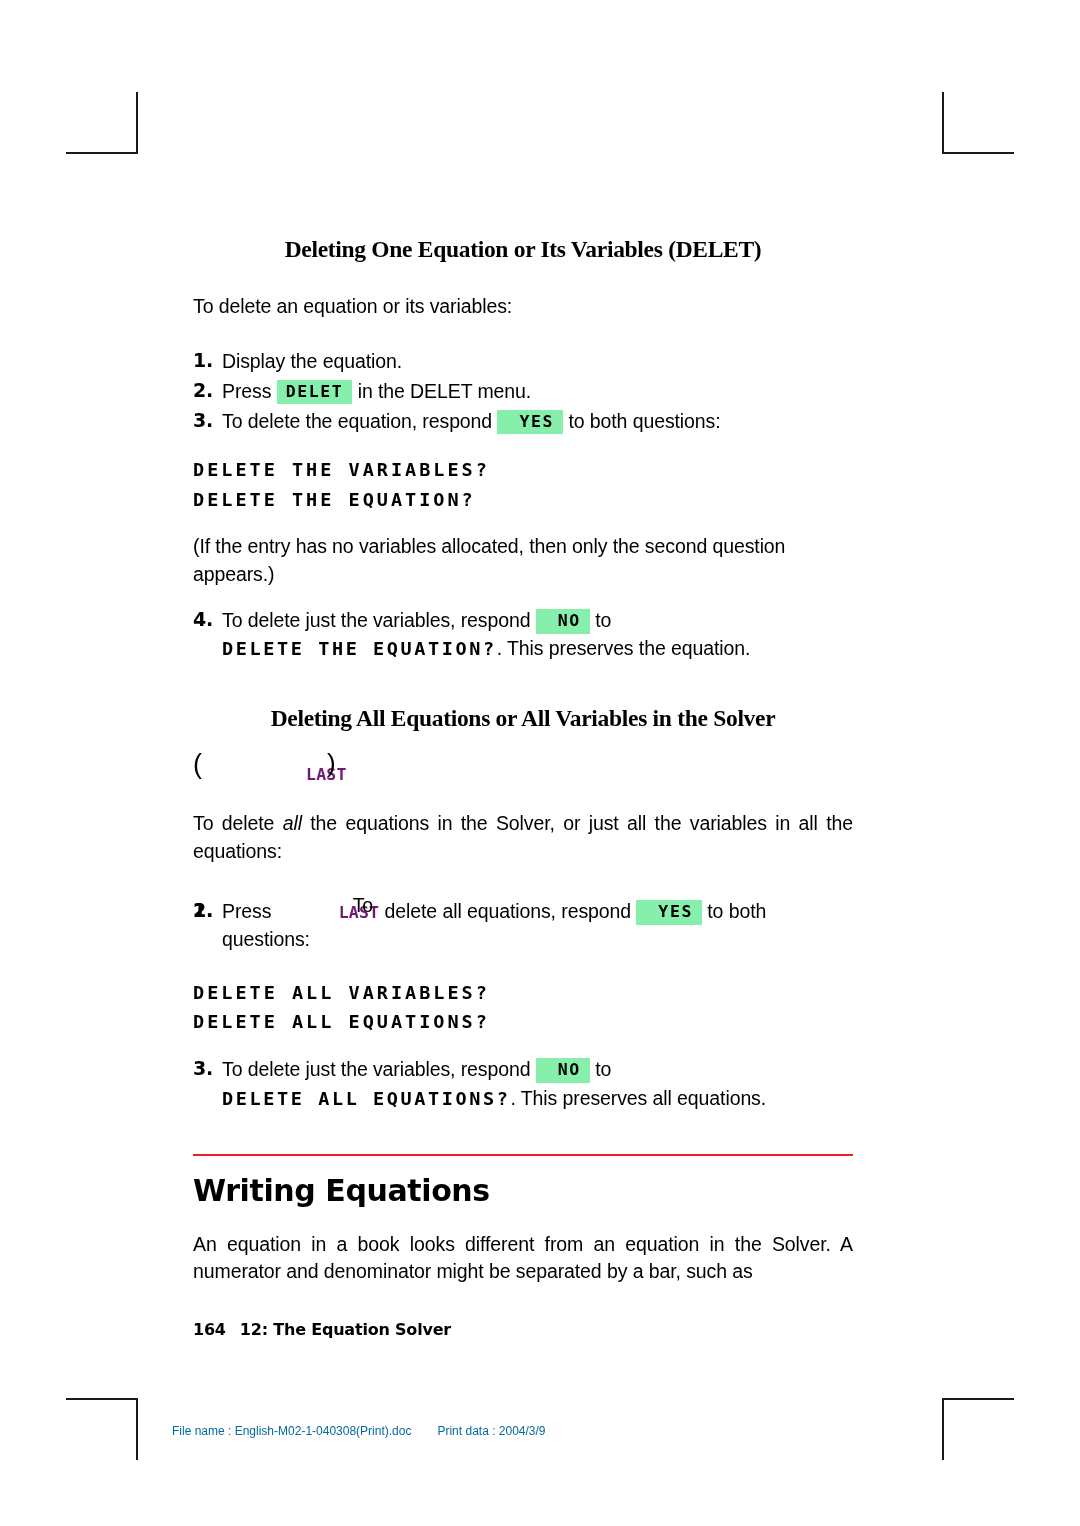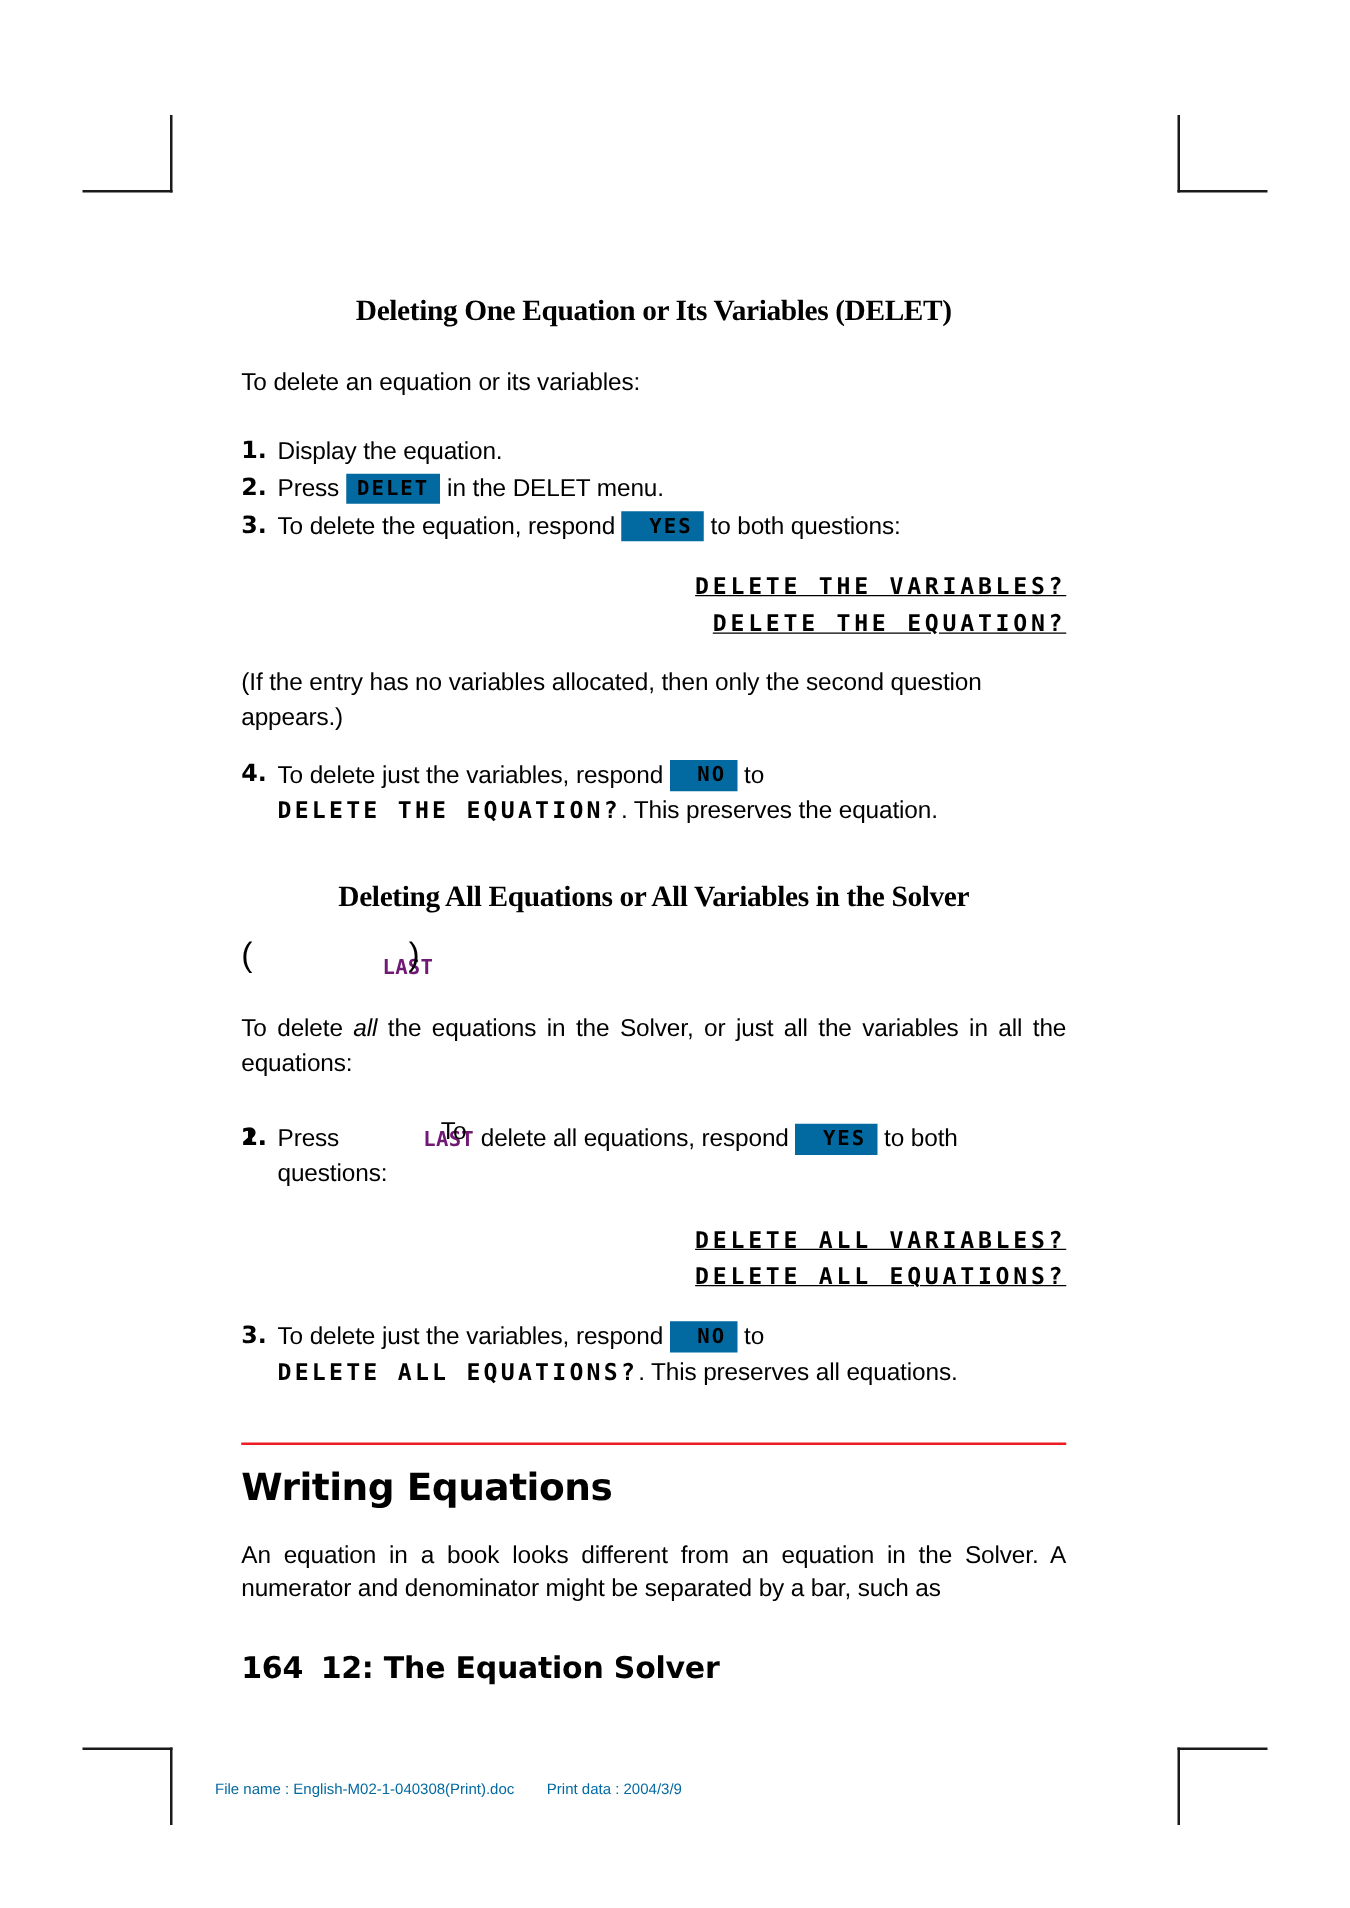--- a/index.html
+++ b/index.html
@@ -110,35 +110,34 @@
     font-family: "DejaVu Sans", sans-serif;
     font-weight: bold;
     font-size: 19px;
   }
   li.justify-line { text-align: justify; }
   .lcd-line {
     font-family: "DejaVu Sans Mono", monospace;
     font-size: 18.5px;
     letter-spacing: 3px;
     font-weight: bold;
-    text-align: right;
+    text-align: left;
     line-height: 1.62;
     white-space: nowrap;
-    text-decoration: underline;
   }
   .lcd-inline {
     font-family: "DejaVu Sans Mono", monospace;
     font-size: 18.5px;
     letter-spacing: 2.6px;
     font-weight: bold;
   }
 
   .keybox {
     display: inline-block;
-    background: #0369a1;
+    background: #86efac;
     font-family: "DejaVu Sans Mono", monospace;
     font-size: 16.5px;
     font-weight: bold;
     letter-spacing: 1.6px;
     padding: 2px 9px 3px 9px;
     line-height: 1.18;
     vertical-align: 1px;
     white-space: nowrap;
   }
   .keybox.wide { padding-left: 22px; }
@@ -199,21 +198,21 @@
     width: 100%;
   }
 
   
   .page-footer {
     position: absolute;
     left: 193px;
     top: 1320px;
     font-family: "DejaVu Sans", sans-serif;
     font-weight: bold;
-    font-size: 24px;
+    font-size: 16px;
     letter-spacing: -0.2px;
   }
   .page-footer .pnum { margin-right: 14px; }
 
   .print-meta {
     position: absolute;
     left: 172px;
     top: 1424px;
     font-family: "Liberation Sans", sans-serif;
     font-size: 12px;

